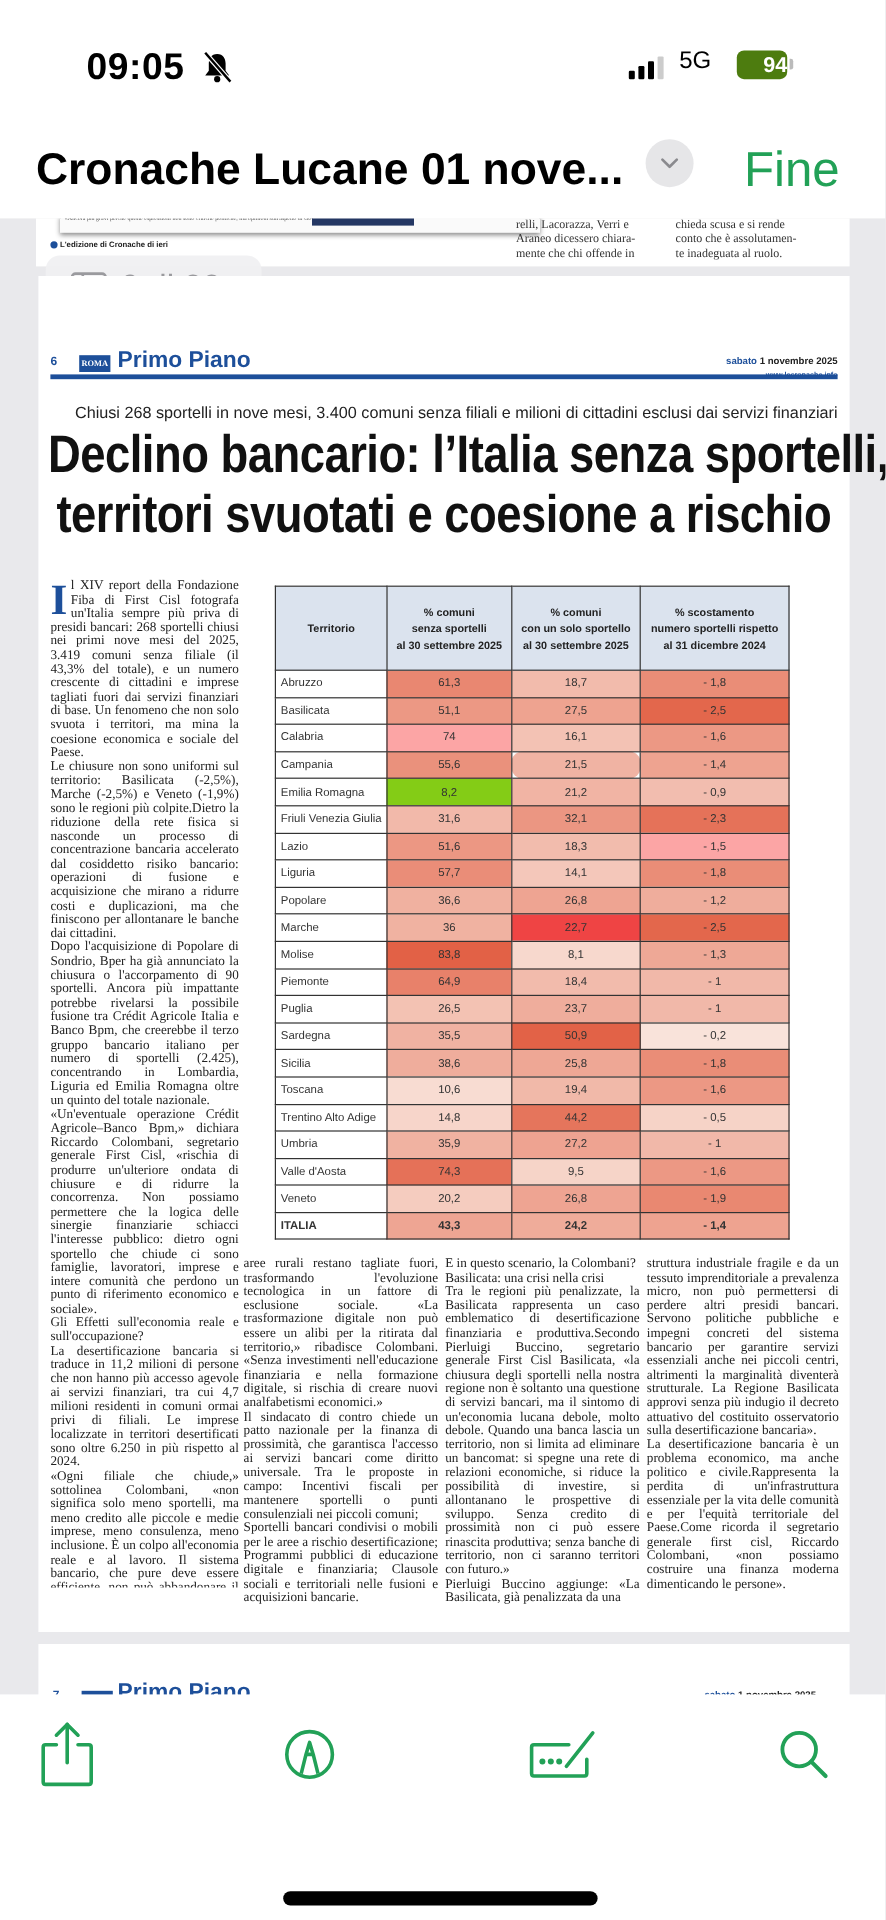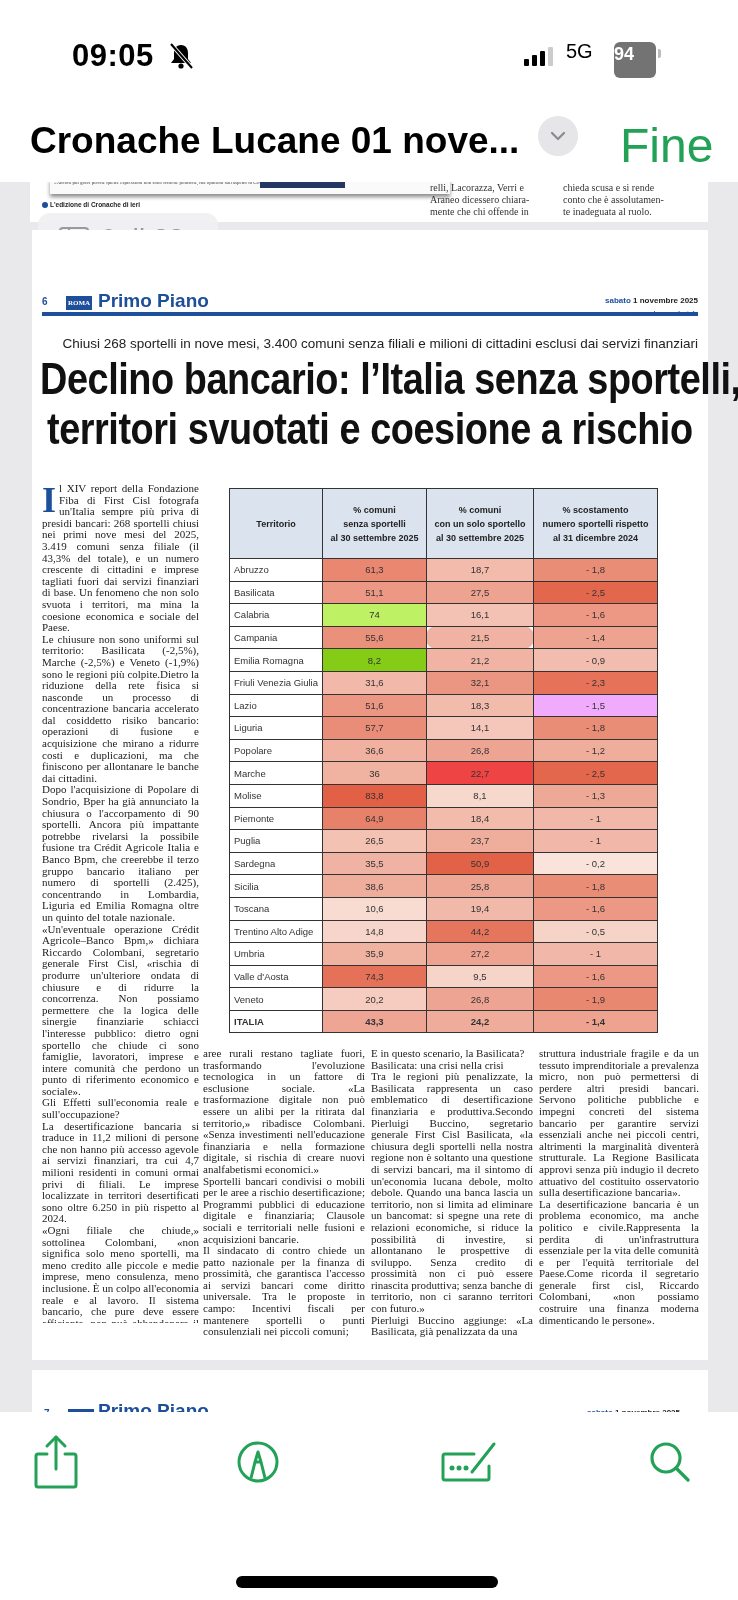--- a/index.html
+++ b/index.html
@@ -7,28 +7,28 @@
   .screen { position: relative; width: 738px; height: 1600px; background: #e9e9ec; overflow: hidden; }
 
   
   .status { position: absolute; top: 0; left: 0; width: 738px; height: 110px; background: #fff; }
   .status .time { position: absolute; left: 72px; top: 38px; font-size: 31px; font-weight: 700; color: #000; letter-spacing: 0.5px; }
   .status .bell { position: absolute; left: 168px; top: 42px; width: 26px; height: 28px; }
   .status .signal { position: absolute; left: 524px; top: 46px; display: flex; align-items: flex-end; gap: 3px; height: 20px; }
   .status .signal span { display: block; width: 5px; background: #000; border-radius: 1px; }
   .status .signal span.dim { background: #ccc; }
   .status .net { position: absolute; left: 566px; top: 40px; font-size: 20px; font-weight: 400; color: #000; }
-  .status .battery { position: absolute; left: 614px; top: 42px; width: 42px; height: 36px; background: #737373; color: #fff; border-radius: 6px; font-size: 18px; font-weight: 700; text-align: left; line-height: 24px; }
+  .status .battery { position: absolute; left: 614px; top: 42px; width: 42px; height: 24px; background: #4d7c0f; color: #fff; border-radius: 6px; font-size: 18px; font-weight: 700; text-align: right; line-height: 24px; }
   .status .battery-tip { position: absolute; left: 658px; top: 49px; width: 3px; height: 9px; background: #bbb; border-radius: 0 2px 2px 0; }
 
   
   .navbar { position: absolute; top: 110px; left: 0; width: 738px; height: 72px; background: #fff; }
   .navbar .title { position: absolute; left: 30px; top: 10px; font-size: 37px; font-weight: 700; color: #000; white-space: nowrap; }
   .navbar .chev { position: absolute; left: 538px; top: 6px; width: 40px; height: 40px; border-radius: 50%; background: #e6e6e8; display: flex; align-items: center; justify-content: center; }
-  .navbar .done { position: absolute; left: 620px; top: 8px; font-size: 48px; font-weight: 400; color: #22a157; }
+  .navbar .done { position: absolute; left: 620px; top: 8px; font-size: 41px; font-weight: 400; color: #22a157; }
 
   
   .prevpage { position: absolute; top: 182px; left: 30px; width: 678px; height: 40px; background: #fff; overflow: hidden; }
   .prevpage .clip { position: absolute; left: 20px; top: -4px; width: 400px; height: 16px; background: #fafafa; box-shadow: 0 3px 4px rgba(0,0,0,0.45); font-family: "Liberation Serif", serif; font-size: 5px; color: #444; padding: 2px 4px; }
   .prevpage .clip .photo { position: absolute; left: 210px; top: 0px; width: 85px; height: 10px; background: #243763; }
   .prevpage .caption { position: absolute; left: 12px; top: 19px; font-size: 6.5px; color: #222; font-weight: 700; }
   .prevpage .caption .dot { display: inline-block; width: 6px; height: 6px; border-radius: 50%; background: #1d4f9a; margin-right: 2px; vertical-align: middle; }
   .prevpage .col { position: absolute; top: 0; font-family: "Liberation Serif", serif; font-size: 10px; line-height: 12px; color: #333; white-space: pre; }
 
   .pagepill { position: absolute; left: 38px; top: 213px; width: 180px; height: 52px; background: rgba(240,240,242,0.92); border-radius: 12px; display: flex; align-items: center; padding-left: 20px; gap: 10px; }
@@ -184,21 +184,21 @@
             <td style="background: rgb(234, 141, 119);">- 1,8</td>
           </tr>
           <tr>
             <td class="name">Basilicata</td>
             <td style="background: rgb(236, 152, 132);">51,1</td>
             <td style="background: rgb(238, 163, 144);">27,5</td>
             <td style="background: rgb(227, 103, 76);">- 2,5</td>
           </tr>
           <tr>
             <td class="name">Calabria</td>
-            <td style="background: #bef264;">74</td>
+            <td style="background: #fca5a5;">74</td>
             <td style="background: rgb(243, 194, 180);">16,1</td>
             <td style="background: rgb(236, 152, 132);">- 1,6</td>
           </tr>
           <tr>
             <td class="name">Campania</td>
             <td style="background: rgb(234, 145, 124);">55,6</td>
             <td style="background: rgb(240, 179, 163); border-radius: 10px;">21,5</td>
             <td style="background: rgb(238, 163, 144);">- 1,4</td>
           </tr>
           <tr>
@@ -210,21 +210,21 @@
           <tr>
             <td class="name">Friuli Venezia Giulia</td>
             <td style="background: rgb(242, 185, 170);">31,6</td>
             <td style="background: rgb(235, 150, 130);">32,1</td>
             <td style="background: rgb(229, 114, 89);">- 2,3</td>
           </tr>
           <tr>
             <td class="name">Lazio</td>
             <td style="background: rgb(236, 151, 131);">51,6</td>
             <td style="background: rgb(242, 188, 173);">18,3</td>
-            <td style="background: #f0abfc;">- 1,5</td>
+            <td style="background: #fca5a5;">- 1,5</td>
           </tr>
           <tr>
             <td class="name">Liguria</td>
             <td style="background: rgb(234, 141, 120);">57,7</td>
             <td style="background: rgb(244, 199, 186);">14,1</td>
             <td style="background: rgb(234, 141, 119);">- 1,8</td>
           </tr>
           <tr>
             <td class="name">Popolare</td>
             <td style="background: rgb(240, 177, 160);">36,6</td>
@@ -301,26 +301,26 @@
             <td class="name">ITALIA</td>
             <td style="background: rgb(238, 165, 147);">43,3</td>
             <td style="background: rgb(239, 172, 154);">24,2</td>
             <td style="background: rgb(238, 163, 144);">- 1,4</td>
           </tr>
         </tbody>
     </table>
 
     <div class="txt" style="left:171px; top:818px; width:162px;">
       <p>aree rurali restano tagliate fuori, trasformando l'evoluzione tecnologica in un fattore di esclusione sociale. «La trasformazione digitale non può essere un alibi per la ritirata dal territorio,» ribadisce Colombani. «Senza investimenti nell'educazione finanziaria e nella formazione digitale, si rischia di creare nuovi analfabetismi economici.»</p>
+      <p>Il sindacato di contro chiede un patto nazionale per la finanza di prossimità, che garantisca l'accesso ai servizi bancari come diritto universale. Tra le proposte in campo: Incentivi fiscali per mantenere sportelli o punti consulenziali nei piccoli comuni;</p>
       <p>Sportelli bancari condivisi o mobili per le aree a rischio desertificazione; Programmi pubblici di educazione digitale e finanziaria; Clausole sociali e territoriali nelle fusioni e acquisizioni bancarie.</p>
-      <p>Il sindacato di contro chiede un patto nazionale per la finanza di prossimità, che garantisca l'accesso ai servizi bancari come diritto universale. Tra le proposte in campo: Incentivi fiscali per mantenere sportelli o punti consulenziali nei piccoli comuni;</p>
     </div>
 
     <div class="txt" style="left:339px; top:818px; width:162px;">
-      <p>E in questo scenario, la Basilicata?</p>
+      <p>E in questo scenario, la Colombani?</p>
       <p>Basilicata: una crisi nella crisi</p>
       <p>Tra le regioni più penalizzate, la Basilicata rappresenta un caso emblematico di desertificazione finanziaria e produttiva.Secondo Pierluigi Buccino, segretario generale First Cisl Basilicata, «la chiusura degli sportelli nella nostra regione non è soltanto una questione di servizi bancari, ma il sintomo di un'economia lucana debole, molto debole. Quando una banca lascia un territorio, non si limita ad eliminare un bancomat: si spegne una rete di relazioni economiche, si riduce la possibilità di investire, si allontanano le prospettive di sviluppo. Senza credito di prossimità non ci può essere rinascita produttiva; senza banche di territorio, non ci saranno territori con futuro.»</p>
       <p>Pierluigi Buccino aggiunge: «La Basilicata, già penalizzata da una</p>
     </div>
 
     <div class="txt" style="left:507px; top:818px; width:160px;">
       <p>struttura industriale fragile e da un tessuto imprenditoriale a prevalenza micro, non può permettersi di perdere altri presidi bancari. Servono politiche pubbliche e impegni concreti del sistema bancario per garantire servizi essenziali anche nei piccoli centri, altrimenti la marginalità diventerà strutturale. La Regione Basilicata approvi senza più indugio il decreto attuativo del costituito osservatorio sulla desertificazione bancaria».</p>
       <p>La desertificazione bancaria è un problema economico, ma anche politico e civile.Rappresenta la perdita di un'infrastruttura essenziale per la vita delle comunità e per l'equità territoriale del Paese.Come ricorda il segretario generale first cisl, Riccardo Colombani, «non possiamo costruire una finanza moderna dimenticando le persone».</p>
     </div>
   </div>

